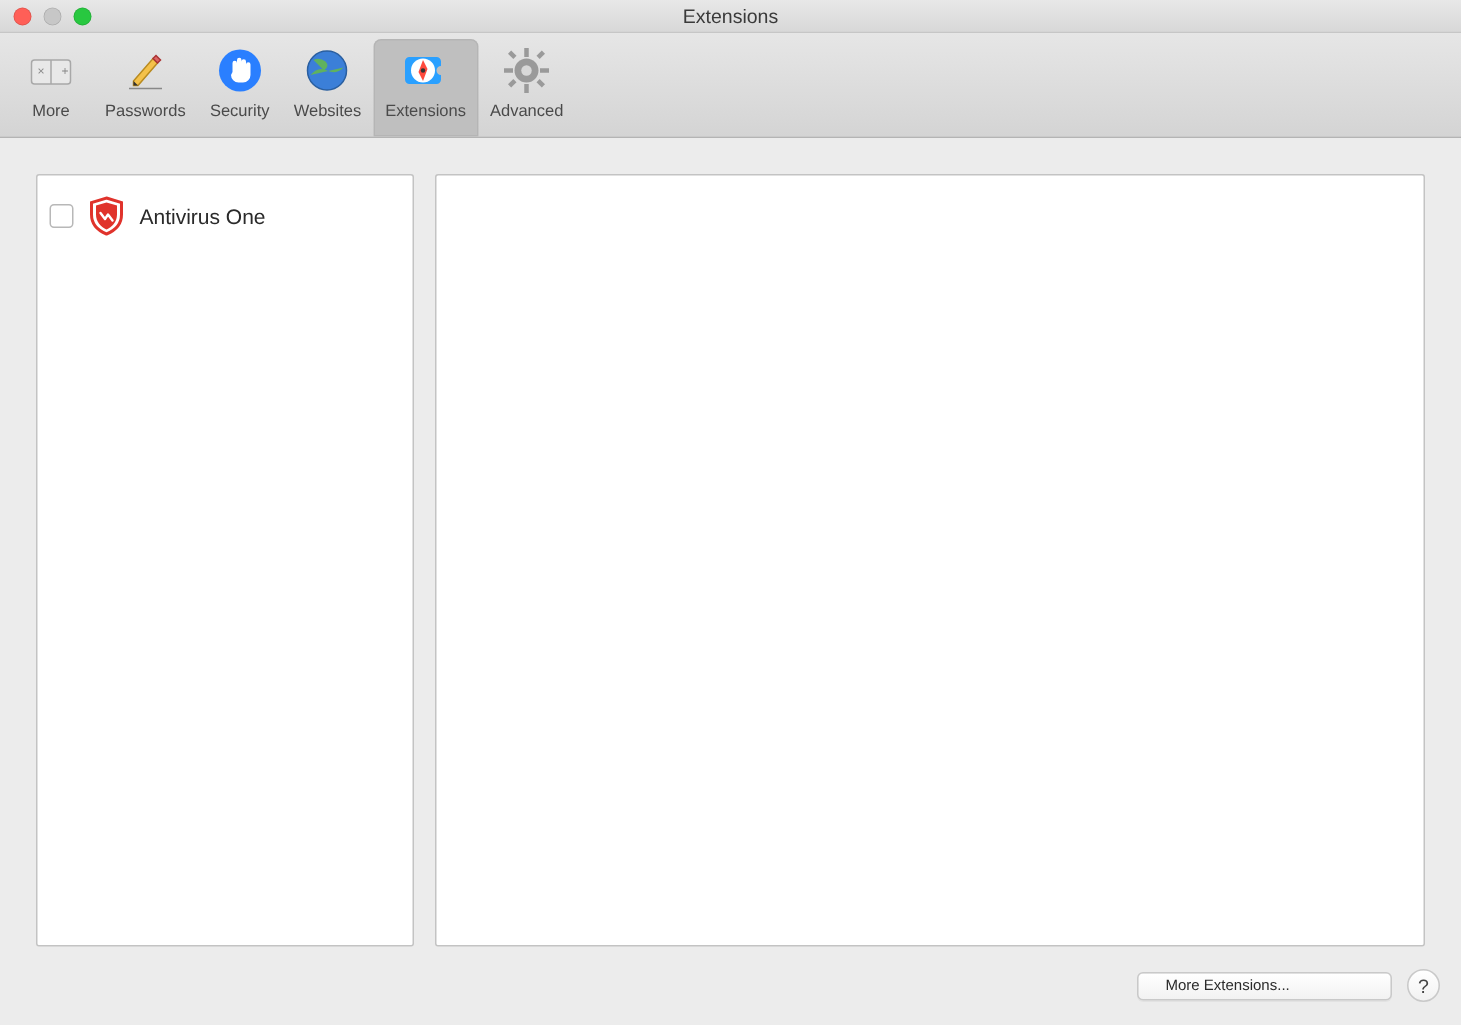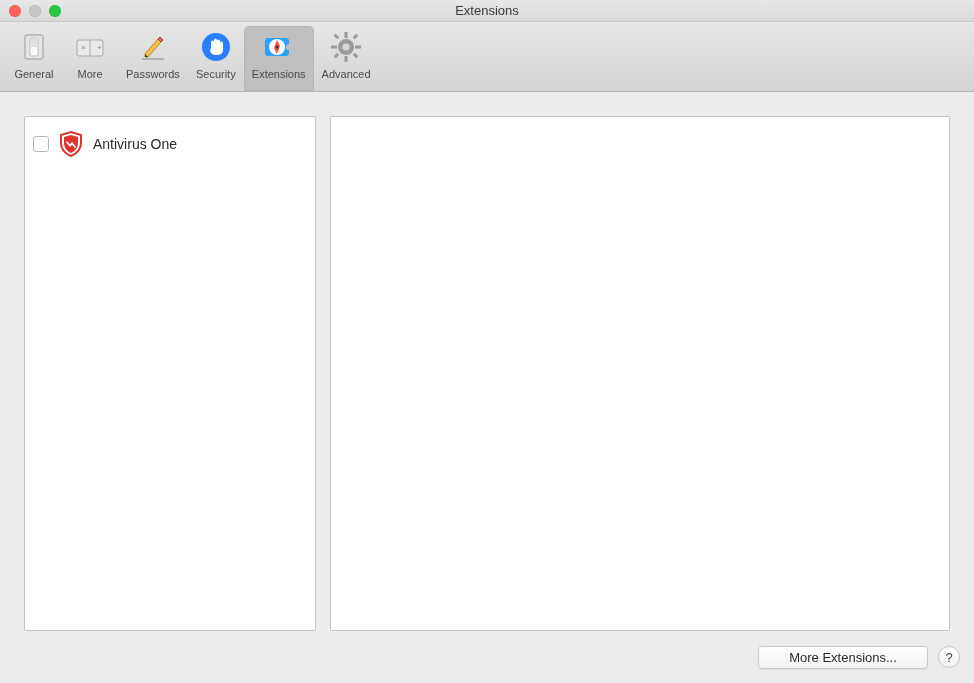--- a/index.html
+++ b/index.html
@@ -81,21 +81,21 @@
       display: flex;
       gap: 14px;
       padding: 24px 24px 8px 24px;
     }
     .panel {
       background: #fff;
       border: 1px solid #c3c3c3;
       border-radius: 2px;
     }
     .sidebar {
-      width: 292px;
+      width: 252px;
       display: flex;
       flex-direction: column;
       padding: 6px 0;
     }
     .detail {
       flex: 1;
     }
     .ext-row {
       display: flex;
       align-items: center;
@@ -125,25 +125,24 @@
       align-items: center;
       justify-content: flex-end;
       padding: 0 14px 8px 14px;
       gap: 10px;
     }
     .btn {
       background: linear-gradient(#ffffff, #f2f2f2);
       border: 1px solid #c9c9c9;
       border-radius: 4px;
       padding: 3px 18px;
-      font-size: 13px;
+      font-size: 10px;
       color: #2a2a2a;
       box-shadow: 0 1px 0 rgba(0,0,0,0.04);
       min-width: 170px;
-      text-align: center;
     }
     .help-btn {
       width: 22px; height: 22px;
       border-radius: 50%;
       border: 1px solid #c9c9c9;
       background: linear-gradient(#ffffff,#f2f2f2);
       display: flex; align-items: center; justify-content: center;
       font-size: 13px;
       color: #444;
     }
@@ -155,30 +154,20 @@
   <div class="traffic-lights">
     <div class="tl red"></div>
     <div class="tl grey"></div>
     <div class="tl green"></div>
   </div>
   <div class="title">Extensions</div>
 </div>
 
 <div class="toolbar">
 
-  <div class="tb-item">
-    <div class="tb-icon">
-      <svg width="34" height="34" viewBox="0 0 34 34">
-        <rect x="8" y="5" width="18" height="24" rx="2" fill="#e4e4e4" stroke="#9a9a9a"></rect>
-        <rect x="13" y="8" width="8" height="18" rx="1" fill="#fafafa" stroke="#bdbdbd"></rect>
-        <rect x="13" y="8" width="8" height="9" fill="#dedede"></rect>
-      </svg>
-    </div>
-    <div class="tb-label">General</div>
-  </div>
 
   <div class="tb-item">
     <div class="tb-icon">
       <svg width="34" height="34" viewBox="0 0 34 34">
         <rect x="4" y="10" width="26" height="16" rx="2" fill="#e8e8e8" stroke="#a8a8a8"></rect>
         <line x1="17" y1="10" x2="17" y2="26" stroke="#a8a8a8"></line>
         <text x="8" y="20" font-size="8" fill="#888">×</text>
         <text x="24" y="20" font-size="8" fill="#888">+</text>
       </svg>
     </div>
@@ -203,20 +192,31 @@
   <div class="tb-item">
     <div class="tb-icon">
       <svg width="34" height="34" viewBox="0 0 34 34">
         <circle cx="17" cy="17" r="14" fill="#2a7fff"></circle>
         <path d="M12 18 v-6 a1.5 1.5 0 0 1 3 0 v-2 a1.5 1.5 0 0 1 3 0 v1 a1.5 1.5 0 0 1 3 0 v2 a1.5 1.5 0 0 1 3 0 v7 a5 5 0 0 1 -5 5 h-3 a5 5 0 0 1 -5 -5 z" fill="#fff"></path>
       </svg>
     </div>
     <div class="tb-label">Security</div>
   </div>
 
+  <div class="tb-item">
+    <div class="tb-icon">
+      <svg width="34" height="34" viewBox="0 0 34 34">
+        <circle cx="17" cy="17" r="13" fill="#3b7fd8"></circle>
+        <path d="M6 20 q5 -6 11 -3 q6 3 11 -2" stroke="none" fill="#5fb25f"></path>
+        <ellipse cx="17" cy="17" rx="13" ry="13" fill="none" stroke="#2a5fa0"></ellipse>
+        <path d="M8 10 q4 -2 8 1 q3 3 -1 6" fill="#5fb25f"></path>
+      </svg>
+    </div>
+    <div class="tb-label">Websites</div>
+  </div>
 
   <div class="tb-item active">
     <div class="tb-icon">
       <svg width="34" height="34" viewBox="0 0 34 34">
         <path d="M6 8 h18 a3 3 0 0 1 3 3 v3 a3 3 0 0 0 0 6 v3 a3 3 0 0 1 -3 3 h-18 a3 3 0 0 1 -3 -3 v-12 a3 3 0 0 1 3 -3 z" fill="#2aa0ff"></path>
         <circle cx="15" cy="17" r="8" fill="#fff"></circle>
         <polygon points="15,10 18,16 15,24 12,18" fill="#ff4a3d"></polygon>
         <circle cx="15" cy="17" r="1.5" fill="#333"></circle>
       </svg>
     </div>

